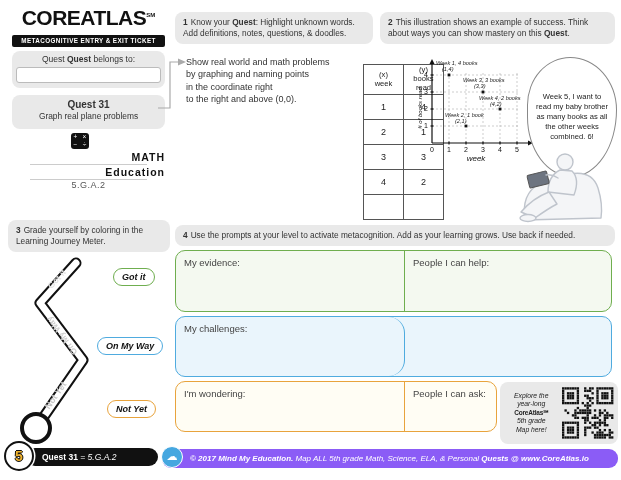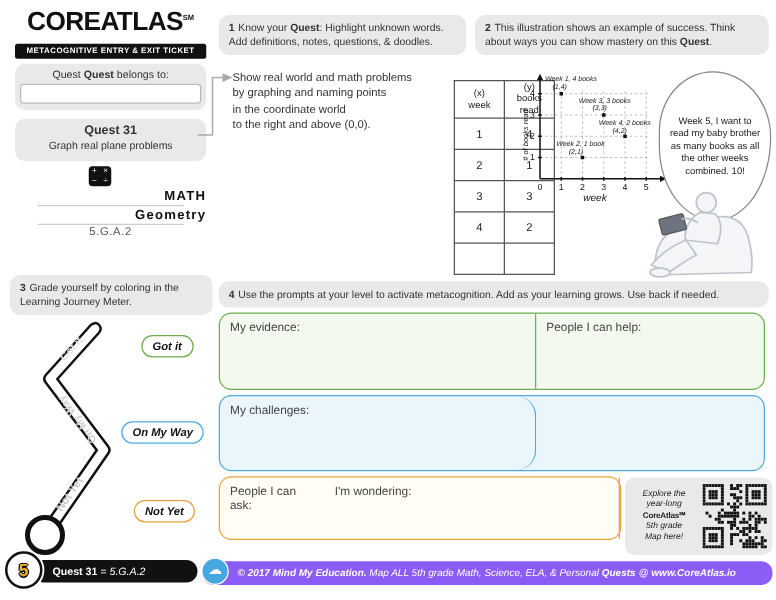--- a/index.html
+++ b/index.html
@@ -37,21 +37,21 @@
   #quote{position:absolute;left:186px;top:56px;width:185px;font-size:9px;line-height:1.38;color:#333;}
   
   #tablewrap{position:absolute;left:363px;top:64px;}
   #tablewrap table{border-collapse:collapse;background:#fff;}
   #tablewrap th,#tablewrap td{border:1px solid #555;width:37px;text-align:center;font-weight:normal;}
   #tablewrap th{font-size:7.6px;line-height:1.15;height:27px;}
   #tablewrap td{font-size:9px;height:22px;}
   
   .pbox{position:absolute;border-radius:10px;display:flex;box-sizing:border-box;}
   .pbox .cell{box-sizing:border-box;padding:6px 8px;font-size:9.5px;color:#444;}
-  .pbox .cell.left{width:253px;}
+  .pbox .cell.left{width:229px;}
   #box-green{left:175px;top:250px;width:437px;height:62px;border:1.5px solid #6fae4f;background:#f4f9f0;}
   #box-green .cell.left{border-right:1px solid #6fae4f;}
   #box-blue{left:175px;top:316px;width:437px;height:61px;border:1.5px solid #4fabdf;background:#eaf5fc;}
   #box-blue .cell.left{border-right:1px solid #4fabdf;border-radius:16px;}
   #box-orange{left:175px;top:381px;width:322px;height:51px;border:1.5px solid #e8a33c;background:#fffdf4;}
   #box-orange .cell.left{border-right:1px solid #e8a33c;}
   
   #bubble{position:absolute;left:527px;top:57px;width:90px;height:120px;border:1.5px solid #888;background:#fff;
           border-radius:48% 52% 50% 50% / 40% 44% 56% 50%;box-sizing:border-box;
           display:flex;align-items:center;justify-content:center;text-align:center;
@@ -97,21 +97,21 @@
   </div>
 
   <div id="mathicon">
     <span>+</span>
       <span>×</span>
     <span>−</span>
       <span>÷</span>
   </div>
   <div class="subjhead" style="top:151px">MATH</div>
   <div class="subjline" style="top:164px"></div>
-  <div class="subjhead" style="top:166px">Geometry</div>
+  <div class="subjhead" style="top:166px">Education</div>
   <div class="subjline" style="top:179px"></div>
   <div id="standard">5.G.A.2</div>
 
   <div id="s3box" class="graybox numbox">
     <b class="n">3</b><span>Grade yourself by coloring in the Learning Journey Meter.</span>
   </div>
 
   <svg width="160" height="198" style="position:absolute;left:6px;top:250px" viewBox="0 0 160 198">
     <path d="M30,178 L77,110 L34,53 L70,13" fill="none" stroke="#111" stroke-width="11" stroke-linecap="round" stroke-linejoin="round"></path>
     <path d="M30,178 L77,110 L34,53 L70,13" fill="none" stroke="#fff" stroke-width="7" stroke-linecap="round" stroke-linejoin="round"></path>
@@ -132,21 +132,21 @@
   </div>
 
   <svg width="40" height="66" style="position:absolute;left:150px;top:50px" viewBox="0 0 40 66">
     <path d="M8,58 H20 V12 H28" fill="none" stroke="#aaa" stroke-width="1.2"></path>
     <polygon points="28,8.5 36,12 28,15.5" fill="#aaa"></polygon>
   </svg>
 
   <div id="quote">
     <div>Show real world and math problems</div>
       <div>by graphing and naming points</div>
-      <div>in the coordinate world</div>
+      <div>in the coordinate right</div>
       <div>to the right and above (0,0).</div>
   </div>
 
   <div id="tablewrap">
     <table>
       <tbody>
           <tr>
         <th><span>(x)</span><br><span>week</span></th>
         <th><span>(y)</span><br><span>books</span><br><span>read</span></th>
       </tr>
@@ -229,21 +229,21 @@
       <text x="45" y="26">Week 3, 3 books</text>
         <text x="56" y="32">(3,3)</text>
       <text x="61" y="44">Week 4, 2 books</text>
         <text x="72" y="50">(4,2)</text>
       <text x="27" y="61">Week 2, 1 book</text>
         <text x="37" y="67">(2,1)</text>
     </g>
   </svg>
 
   <div id="bubble">
-      <span>Week 5, I want to read my baby brother as many books as all the other weeks combined. 10!</span>
+      <span>Week 5, I want to read my baby brother as many books as all the other weeks combined. 6!</span>
     </div>
   <div id="trail1" class="trail"></div>
   <div id="trail2" class="trail"></div>
 
   <svg width="152" height="76" style="position:absolute;left:466px;top:148px" viewBox="0 0 152 76">
     <g fill="#f4f5f7" stroke="#bfc4cc" stroke-width="1.4" stroke-linejoin="round" stroke-linecap="round">
       <path d="M104,26 q22,-4 28,14 q5,16 3,30 l-76,2 q-4,-26 14,-36 z"></path>
       <circle cx="99" cy="14" r="8"></circle>
       <path d="M94,22 q-12,6 -12,22 l26,3 q6,-16 -2,-24 z"></path>
       <path d="M83,44 q-16,6 -28,20 l14,6 q14,-10 22,-14 z"></path>
@@ -258,22 +258,22 @@
   </div>
 
   <div id="box-green" class="pbox">
     <div class="cell left"><span>My evidence:</span></div>
     <div class="cell"><span>People I can help:</span></div>
   </div>
   <div id="box-blue" class="pbox">
     <div class="cell left"><span>My challenges:</span></div>
   </div>
   <div id="box-orange" class="pbox">
+    <div class="cell left"><span>I'm wondering:</span></div>
     <div class="cell"><span>People I can ask:</span></div>
-    <div class="cell left"><span>I'm wondering:</span></div>
   </div>
 
   <div id="qrbox">
     <div id="qrtext">
       <div>Explore the</div>
         <div>year-long</div>
       <div class="brand">CoreAtlas℠</div>
       <div>5th grade</div>
         <div>Map here!</div>
     </div>

